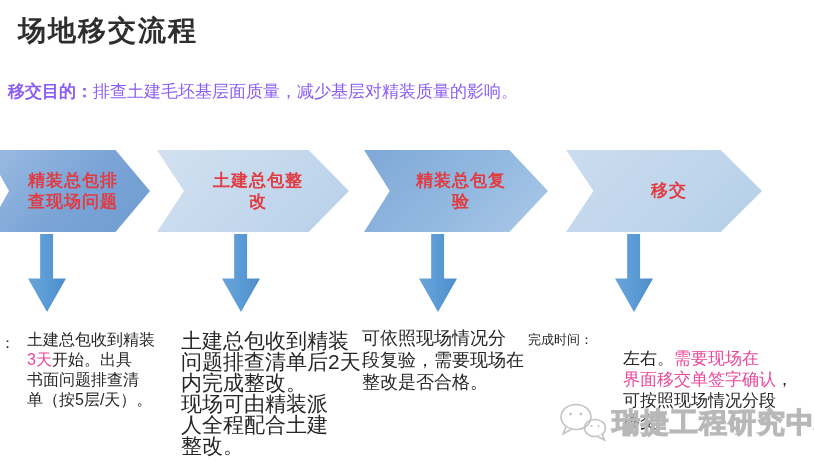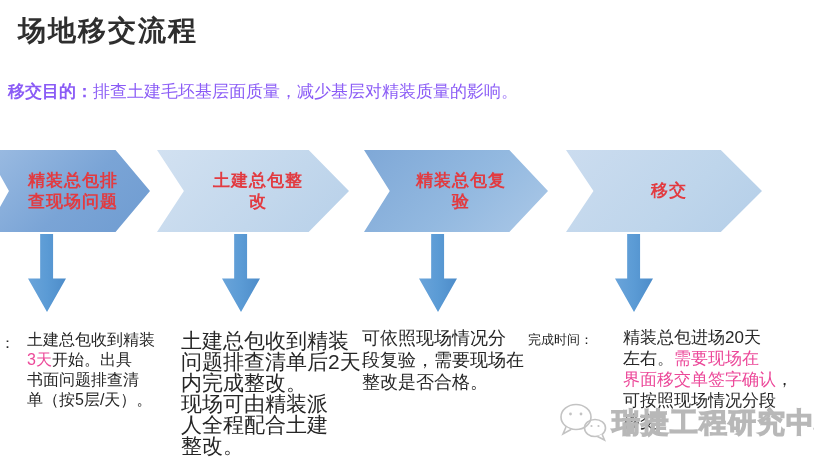--- a/index.html
+++ b/index.html
@@ -121,21 +121,21 @@
     <span>土建总包收到精装</span><br><span>问题排查清单后2天</span><br><span>内完成整改。</span><br><span>现场可由精装派</span><br><span>人全程配合土建</span><br><span>整改。</span>
   </div>
 
   <div class="detail d3">
     <span>可依照现场情况分</span><br><span>段复验，需要现场在</span><br><span>整改是否合格。</span>
   </div>
 
   <div class="time-label">完成时间：</div>
 
   <div class="detail d4">
-    <span>精装总包进场20天</span><br><span>左右。</span><span class="red">需要现场在</span><br><span class="red">界面移交单签字确认</span><span>，</span><br><span>可按照现场情况分段</span><br><span>移交</span>
+    <br><span>左右。</span><span class="red">需要现场在</span><br><span class="red">界面移交单签字确认</span><span>，</span><br><span>可按照现场情况分段</span><br><span>移交</span>
   </div>
 
   <div class="watermark">
     <svg class="wm-icon" viewBox="0 0 52 46" fill="none" stroke="#bdbdbd" stroke-width="1.6">
       <ellipse cx="20" cy="17" rx="15" ry="12.5"></ellipse>
       <path d="M10 27 L7 34 L15 29.5" fill="#ffffff" stroke="#bdbdbd"></path>
       <circle cx="14.5" cy="14" r="1.4" fill="#bdbdbd" stroke="none"></circle>
       <circle cx="25" cy="14" r="1.4" fill="#bdbdbd" stroke="none"></circle>
       <ellipse cx="39" cy="28" rx="10.5" ry="8.5"></ellipse>
       <path d="M46 34 L48.5 40 L41.5 36.5" fill="#ffffff" stroke="#bdbdbd"></path>

